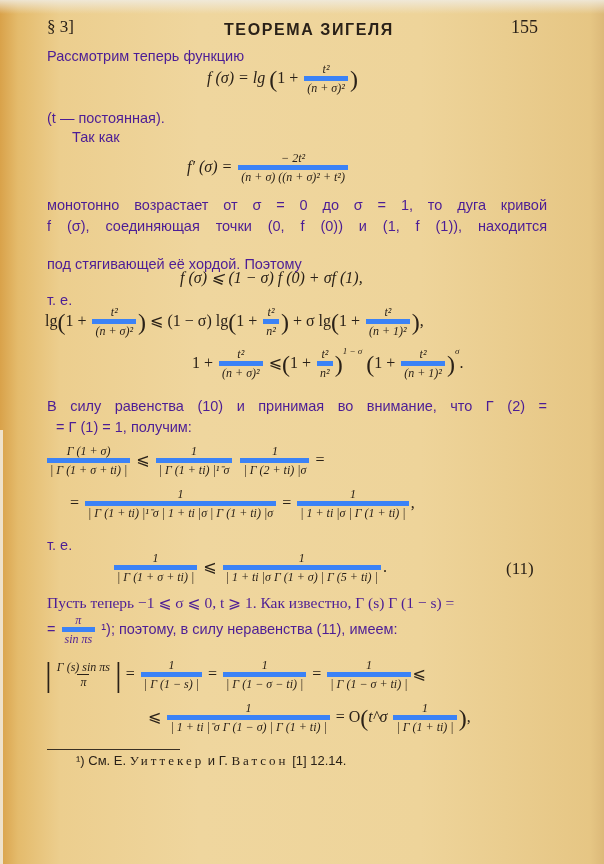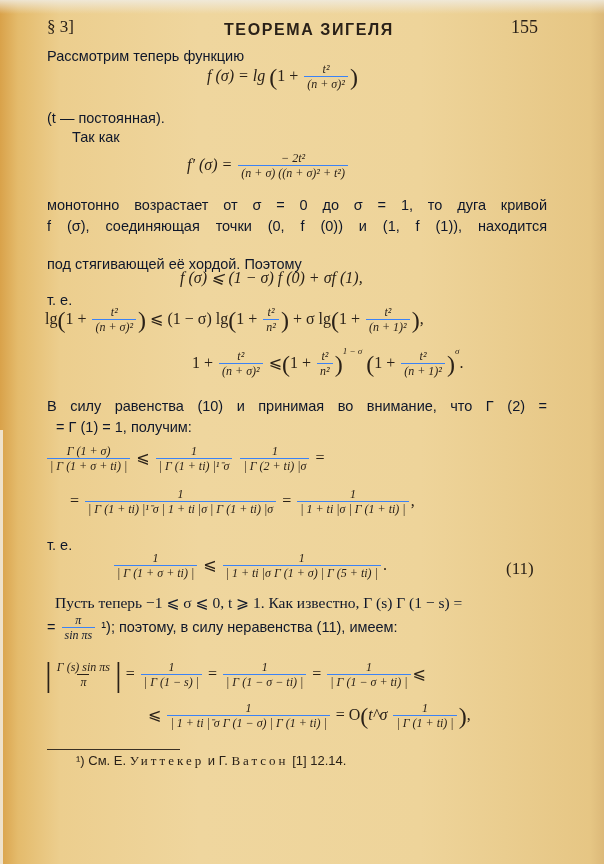--- a/index.html
+++ b/index.html
@@ -15,27 +15,27 @@
     background: linear-gradient(180deg, rgba(240,236,226,0.85), rgba(240,236,226,0)); }
   .leftstrip { position:absolute; left:0; top:430px; width:3px; height:434px; background:#f4f1ea; opacity:0.8; }
 
   .abs { position: absolute; white-space: nowrap; }
   .i { font-style: italic; }
 
   .header-sec { left: 47px; top: 17px; font-size: 17px; }
   .header-title { left: 224px; top: 21px; font-size: 16px; letter-spacing: 1.6px; font-family: "Liberation Sans", sans-serif; font-weight: bold; }
   .header-page { left: 511px; top: 17px; font-size: 18px; }
 
-  .txt { font-size: 14.5px; font-family: "Liberation Sans", sans-serif; color:#0f172a; }
+  .txt { font-size: 14.5px; font-family: "Liberation Sans", sans-serif; color:#4c1d95; }
   .just { text-align: justify; text-align-last: justify; width: 500px; display:block; }
 
   
   .fr { display: inline-flex; flex-direction: column; align-items: center; vertical-align: middle; margin: 0 2px; }
   .fr .n { font-size: 12px; line-height: 13px; padding: 0 3px; }
-  .fr .d { font-size: 12px; line-height: 13px; border-top: 1px solid #3b82f6; padding: 1px 3px 0; }
+  .fr .d { font-size: 12px; line-height: 13px; border-top: 5px solid #3b82f6; padding: 1px 3px 0; }
   .math { font-size: 16px; font-family: "Liberation Serif", serif; }
   .big { font-size: 24px; font-weight: 200; vertical-align: middle; }
   .vbar { font-size: 34px; font-weight: 200; vertical-align: middle; }
   sup { font-size: 9px; }
 
   .footrule { position:absolute; left: 47px; top: 749px; width: 133px; height: 1px; background:#3a3024; }
   .foot { left: 76px; top: 753px; font-size: 13px; font-family: "Liberation Sans", sans-serif; }
   .spaced { letter-spacing: 3px; font-family: Liberation Serif, serif; }
 </style>
 </head>
@@ -156,21 +156,21 @@
         <span class="d">| Γ (1 + σ + ti) |</span>
       </span>
     <span>⩽</span>
     <span class="fr i">
         <span class="n">1</span>
         <span class="d">| 1 + ti |σ Γ (1 + σ) | Γ (5 + ti) |</span>
       </span><span>.</span>
   </div>
   <div class="abs math" style="left:506px; top:559px; font-size:17px;">(11)</div>
 
-  <div class="abs txt" style="left:47px; top:594px; font-family:'Liberation Serif', serif; font-size:15.5px;margin-left:8px;">Пусть теперь −1 ⩽ σ ⩽ 0, t ⩾ 1. Как известно, Γ (s) Γ (1 − s) =</div>
+  <div class="abs txt" style="left:47px; top:594px; font-family:'Liberation Serif', serif; font-size:15.5px;">Пусть теперь −1 ⩽ σ ⩽ 0, t ⩾ 1. Как известно, Γ (s) Γ (1 − s) =</div>
   <div class="abs txt" style="left:47px; top:614px;">
     <span>=</span>
     <span class="fr i math">
         <span class="n">π</span>
         <span class="d">sin πs</span>
       </span>
     <span>¹); поэтому, в силу неравенства (11), имеем:</span>
   </div>
 
   <div class="abs math" style="left:45px; top:656px;">

